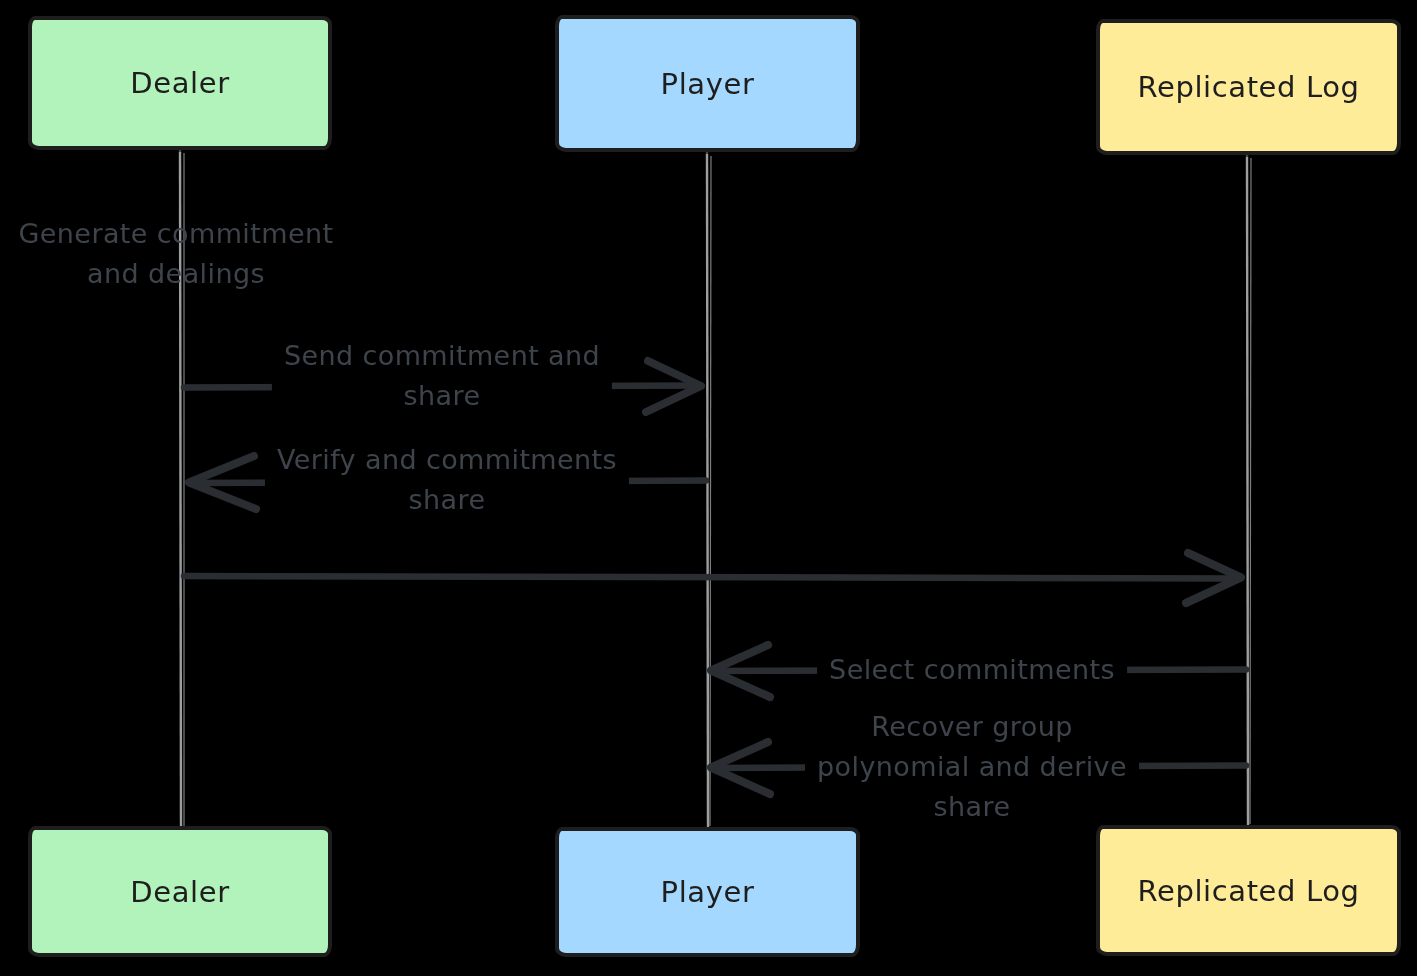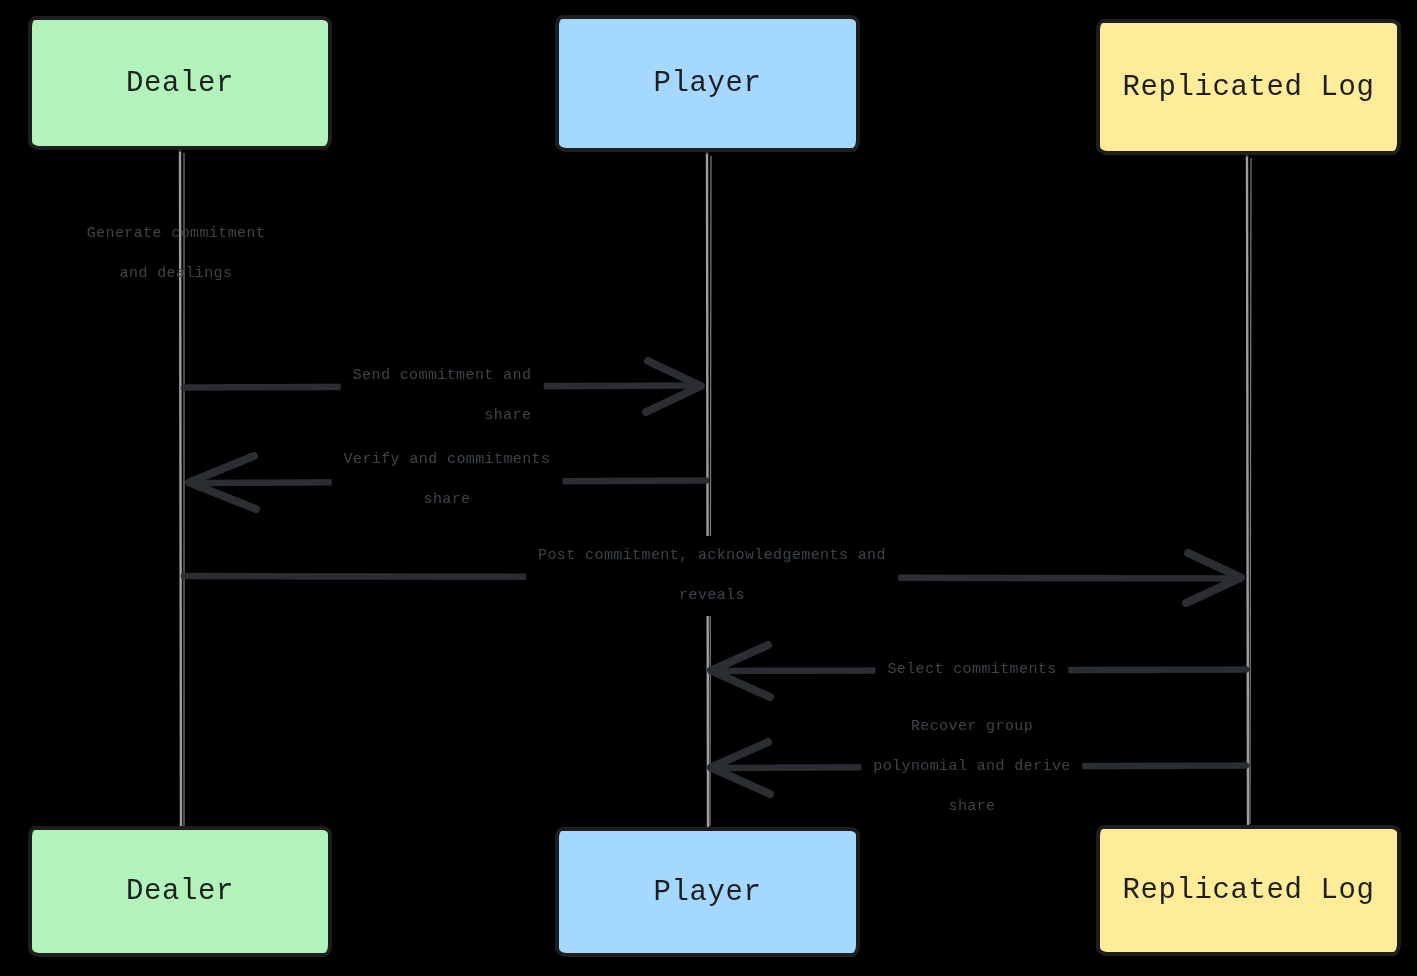--- a/index.html
+++ b/index.html
@@ -13,21 +13,20 @@
   * { margin: 0; padding: 0; box-sizing: border-box; }
   html, body { background: var(--background); }
   body { font-family: "DejaVu Sans", "Liberation Sans", sans-serif; }
 
   .canvas {
     position: relative;
     width: 1417px;
     height: 976px;
     background: var(--background);
     overflow: hidden;
-    font-family: Liberation Mono, monospace;
   }
 
   .svg-layer {
     position: absolute;
     left: 0; top: 0;
     width: 1417px; height: 976px;
     z-index: 1;
   }
 
   .lifeline-main { stroke: var(--lifeline); stroke-width: 2.4; }
@@ -62,21 +61,21 @@
     letter-spacing: 0.6px;
     white-space: nowrap;
   }
 
   .msg {
     position: absolute;
     z-index: 2;
     transform: translate(-50%, -50%);
     text-align: center;
     color: var(--message-text);
-    font-size: 15px;
+    font-size: 27px;
     line-height: 40px;
     letter-spacing: 0.4px;
     white-space: pre-line;
   }
   .msg.covers-line {
     background: var(--background);
     padding: 0 12px;
   }
 </style>
 </head>
@@ -141,28 +140,26 @@
   <div class="actor" style="left: 555px; top: 827px; width: 305px; height: 130px; background-color: rgb(165, 216, 255);">
     <span class="actor-title">Player</span>
   </div>
   <div class="actor" style="left: 1096px; top: 825px; width: 305px; height: 131px; background-color: rgb(255, 236, 153);">
     <span class="actor-title">Replicated Log</span>
   </div>
 
   <div class="msg" style="left:176px; top:254px;">Generate commitment
 and dealings</div>
 
-  <div class="msg covers-line" style="left:442px; top:396px;text-align:right;">Send commitment and
+  <div class="msg covers-line" style="left:442px; top:376px;">Send commitment and
 share</div>
 
   <div class="msg covers-line" style="left:447px; top:480px;">Verify and commitments
 share</div>
 
-  <div class="msg covers-line" style="left:712px; top:576px;">Post commitment, acknowledgements and
-reveals</div>
 
   <div class="msg covers-line" style="left:972px; top:670px;">Select commitments</div>
 
   <div class="msg covers-line" style="left:972px; top:767px;">Recover group
 polynomial and derive
 share</div>
 
 </div>
 
 </body></html>

